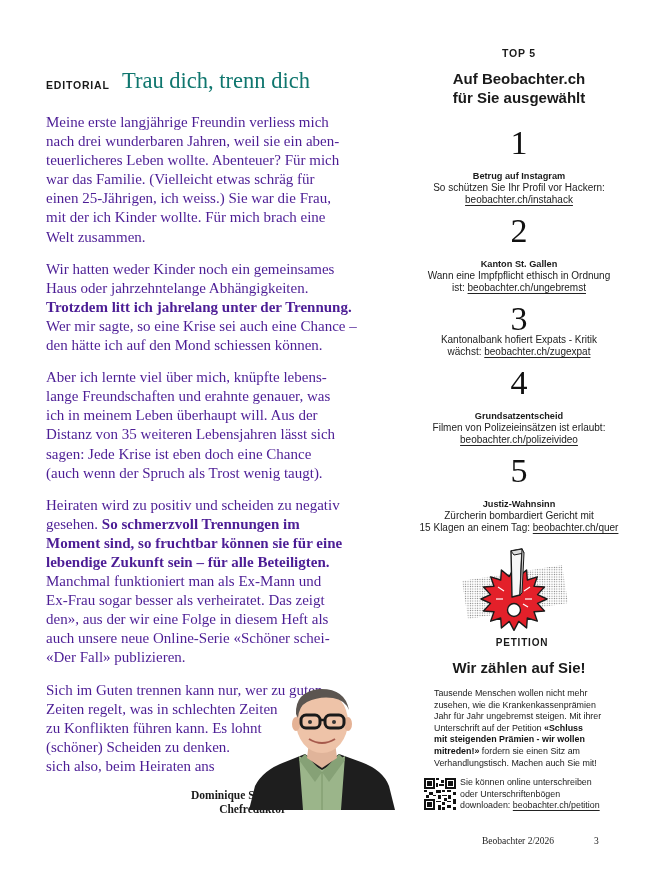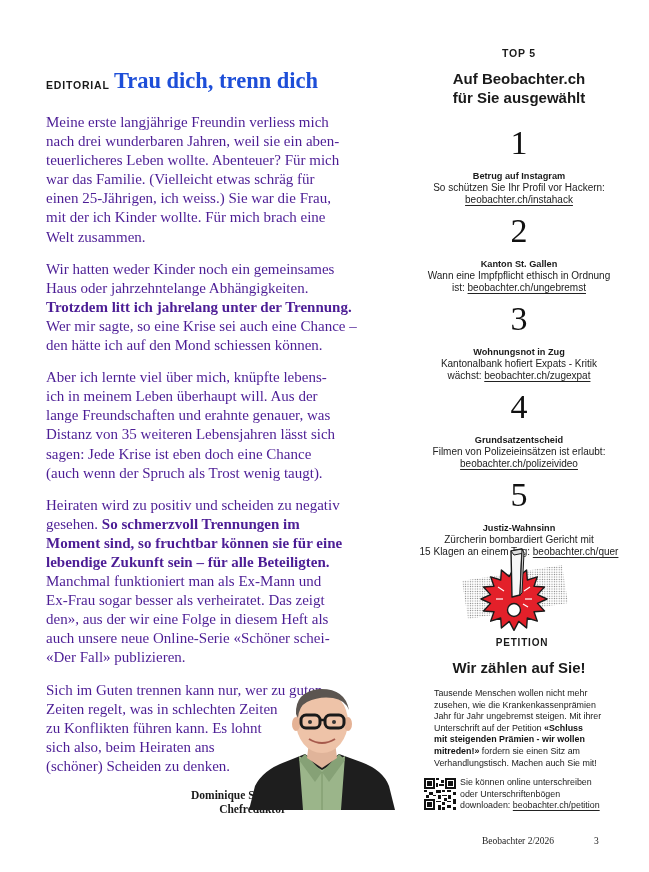--- a/index.html
+++ b/index.html
@@ -4,21 +4,21 @@
 <style>
   * { box-sizing: border-box; margin: 0; padding: 0; }
   html, body { width: 649px; height: 872px; background: #ffffff; overflow: hidden; }
   body { position: relative; color: #1a1a1a; }
 
   
   .left { position: absolute; left: 46px; top: 0; width: 340px; }
   .kicker { position: absolute; top: 47px; left: 0; width: 340px; text-align: left;
     font-family: "Liberation Sans", sans-serif; font-weight: bold; font-size: 10.5px; letter-spacing: 0.8px; margin-top: 32px; }
   .headline { position: absolute; top: 68px; left: 0; width: 340px; text-align: center;
-    font-family: "Liberation Serif", serif; font-size: 22.5px; font-weight: bold; color: #1d4ed8; }
+    font-family: "Liberation Serif", serif; font-size: 22.5px; font-weight: normal; color: #0f766e; }
   .body { position: absolute; top: 113px; left: 0; width: 340px;
     font-family: "Liberation Serif", serif; font-size: 15px; line-height: 19.1px; color: #4c1d95; }
   .body p { margin-bottom: 13px; white-space: nowrap; }
   .body b { font-weight: bold; }
   .line { display: block; }
 
   .photo { position: absolute; left: 249px; top: 686px; width: 146px; height: 124px; }
   .sig { position: absolute; top: 788px; left: 80px; width: 160px; text-align: right;
     font-family: "Liberation Serif", serif; font-weight: bold; font-size: 11.5px; line-height: 14px; }
 
@@ -71,43 +71,43 @@
     </p>
     <p>
       <span class="line">Wir hatten weder Kinder noch ein gemeinsames</span>
       <span class="line">Haus oder jahrzehntelange Abhängigkeiten.</span>
       <b class="line">Trotzdem litt ich jahrelang unter der Trennung.</b>
       <span class="line">Wer mir sagte, so eine Krise sei auch eine Chance –</span>
       <span class="line">den hätte ich auf den Mond schiessen können.</span>
     </p>
     <p>
       <span class="line">Aber ich lernte viel über mich, knüpfte lebens-</span>
+      <span class="line">lange Freundschaften und erahnte genauer, was</span>
       <span class="line">ich in meinem Leben überhaupt will. Aus der</span>
-      <span class="line">lange Freundschaften und erahnte genauer, was</span>
       <span class="line">Distanz von 35 weiteren Lebensjahren lässt sich</span>
       <span class="line">sagen: Jede Krise ist eben doch eine Chance</span>
       <span class="line">(auch wenn der Spruch als Trost wenig taugt).</span>
     </p>
     <p>
       <span class="line">Heiraten wird zu positiv und scheiden zu negativ</span>
       <span class="line"><span>gesehen. </span><b>So schmerzvoll Trennungen im</b></span>
       <b class="line">Moment sind, so fruchtbar können sie für eine</b>
       <b class="line">lebendige Zukunft sein – für alle Beteiligten.</b>
       <span class="line">Manchmal funktioniert man als Ex-Mann und</span>
       <span class="line">Ex-Frau sogar besser als verheiratet. Das zeigt</span>
       <span class="line">den», aus der wir eine Folge in diesem Heft als</span>
       <span class="line">auch unsere neue Online-Serie «Schöner schei-</span>
       <span class="line">«Der Fall» publizieren.</span>
     </p>
     <p>
       <span class="line">Sich im Guten trennen kann nur, wer zu guten</span>
       <span class="line">Zeiten regelt, was in schlechten Zeiten</span>
       <span class="line">zu Konflikten führen kann. Es lohnt</span>
+      <span class="line">(schöner) Scheiden zu denken.</span>
       <span class="line">sich also, beim Heiraten ans</span>
-      <span class="line">(schöner) Scheiden zu denken.</span>
     </p>
   </div>
 
   <div class="sig">
     <div>Dominique Strebel,</div>
     <div>Chefredaktor</div>
   </div>
 </div>
 
 <svg class="photo" viewBox="0 0 146 124">
@@ -151,21 +151,20 @@
       <div class="item-desc"><span></span><a class="link">beobachter.ch/instahack</a></div>
     </div>
     <div class="item">
       <div class="item-num">2</div>
       <div class="item-title">Kanton St. Gallen</div>
       <div class="item-desc">Wann eine Impfpflicht ethisch in Ordnung</div>
       <div class="item-desc"><span>ist: </span><a class="link">beobachter.ch/ungebremst</a></div>
     </div>
     <div class="item">
       <div class="item-num">3</div>
-      <div class="item-title">Wohnungsnot in Zug</div>
       <div class="item-desc">Kantonalbank hofiert Expats - Kritik</div>
       <div class="item-desc"><span>wächst: </span><a class="link">beobachter.ch/zugexpat</a></div>
     </div>
     <div class="item">
       <div class="item-num">4</div>
       <div class="item-title">Grundsatzentscheid</div>
       <div class="item-desc">Filmen von Polizeieinsätzen ist erlaubt:</div>
       <div class="item-desc"><span></span><a class="link">beobachter.ch/polizeivideo</a></div>
     </div>
     <div class="item">

